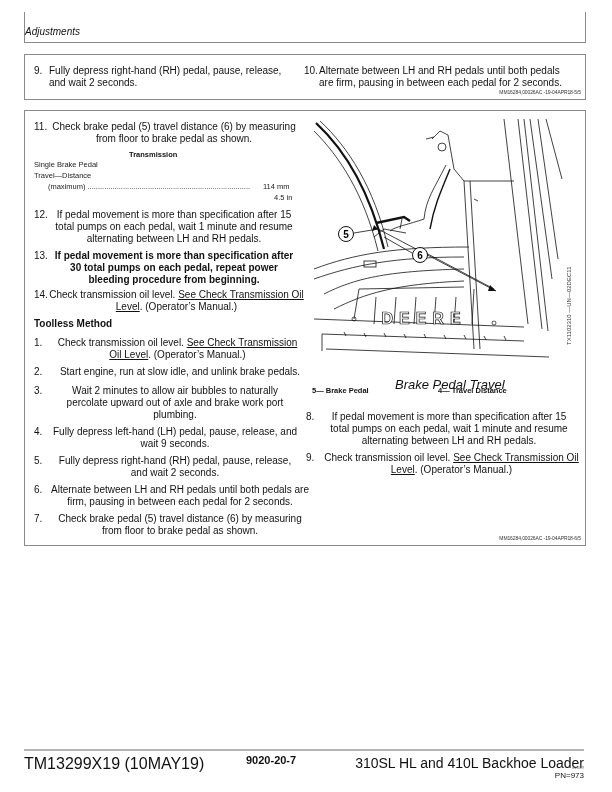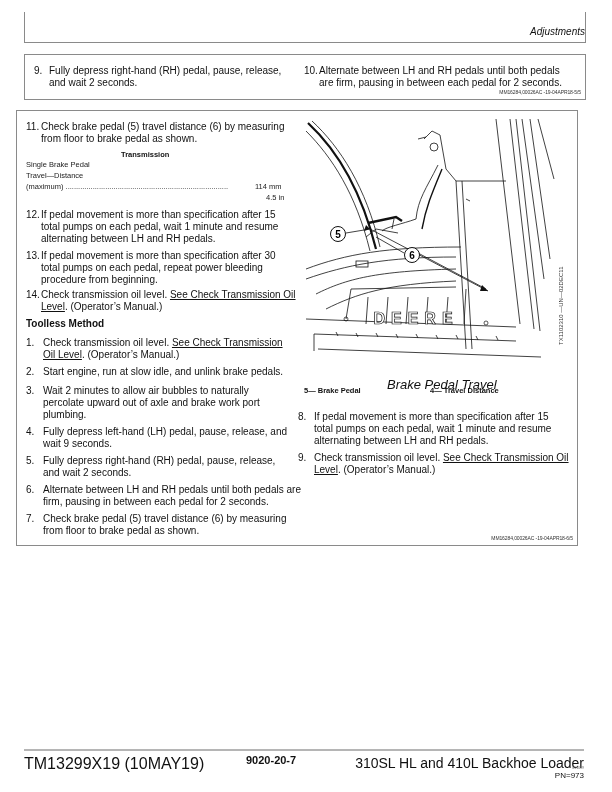--- a/index.html
+++ b/index.html
@@ -1,25 +1,25 @@
 <!DOCTYPE html>
 <html><head>
 <meta charset="utf-8">
 <style>
   html, body { margin: 0; padding: 0; background: #fff; }
   body { width: 612px; height: 792px; position: relative; overflow: hidden;
          font-family: "Liberation Sans", sans-serif; color: #111; }
   .abs { position: absolute; }
   .header-box { left: 24px; top: 12px; width: 560px; height: 30px;
     border-left: 1px solid #8a8a8a; border-right: 1px solid #8a8a8a; border-bottom: 1px solid #8a8a8a; }
-  .header-title { position: absolute; left: 0; right: 0; top: 14px; text-align: right;
+  .header-title { position: absolute; left: 0; right: 0; top: 14px; text-align: left;
     font-style: italic; font-size: 10px; }
   .box { border: 1px solid #8a8a8a; }
   .box1 { left: 24px; top: 54px; width: 560px; height: 44px; }
-  .box2 { left: 16px; top: 110px; width: 560px; height: 434px; }
+  .box2 { left: 24px; top: 110px; width: 560px; height: 434px; text-align: center; }
   .step { position: absolute; font-size: 10px; line-height: 12px; }
   .step .num { position: absolute; left: 0; top: 0; }
   .step .txt { display: block; }
   .refcode { position: absolute; font-size: 5px; color: #333; letter-spacing: -0.1px; }
   .link { text-decoration: underline; }
   .spec-title { position: absolute; font-size: 7.5px; font-weight: bold; }
   .spec-line { position: absolute; font-size: 7.5px; color: #222; }
   .bold-head { position: absolute; font-size: 10px; font-weight: bold; }
   .legend { position: absolute; font-size: 7.5px; font-weight: bold; }
   .caption { position: absolute; font-size: 13px; font-style: italic; margin-top: 20px; }
@@ -69,21 +69,21 @@
     <div class="spec-line" style="left:238px; top:71px;">114 mm</div>
     <div class="spec-line" style="left:249px; top:82px;">4.5 in</div>
   </div>
 
   <div class="step" style="left:9px; top:98px; width:265px;">
     <span class="num">12.</span>
     <span class="txt" style="padding-left:15px;">If pedal movement is more than specification after 15 total pumps on each pedal, wait 1 minute and resume alternating between LH and RH pedals.</span>
   </div>
   <div class="step" style="left:9px; top:139px; width:265px;">
     <span class="num">13.</span>
-    <span class="txt" style="padding-left:15px;">If pedal movement is more than specification after 30 total pumps on each pedal, repeat power bleeding procedure from beginning.</span>
+    <span class="txt" style="padding-left:15px;font-weight:bold;">If pedal movement is more than specification after 30 total pumps on each pedal, repeat power bleeding procedure from beginning.</span>
   </div>
   <div class="step" style="left:9px; top:178px; width:270px;">
     <span class="num">14.</span>
     <span class="txt" style="padding-left:15px;">
       <span>Check transmission oil level. </span><span class="link">See Check Transmission Oil Level</span><span>. (Operator’s Manual.)</span>
     </span>
   </div>
 
   <div class="bold-head" style="left:9px; top:207px;">Toolless Method</div>
 

